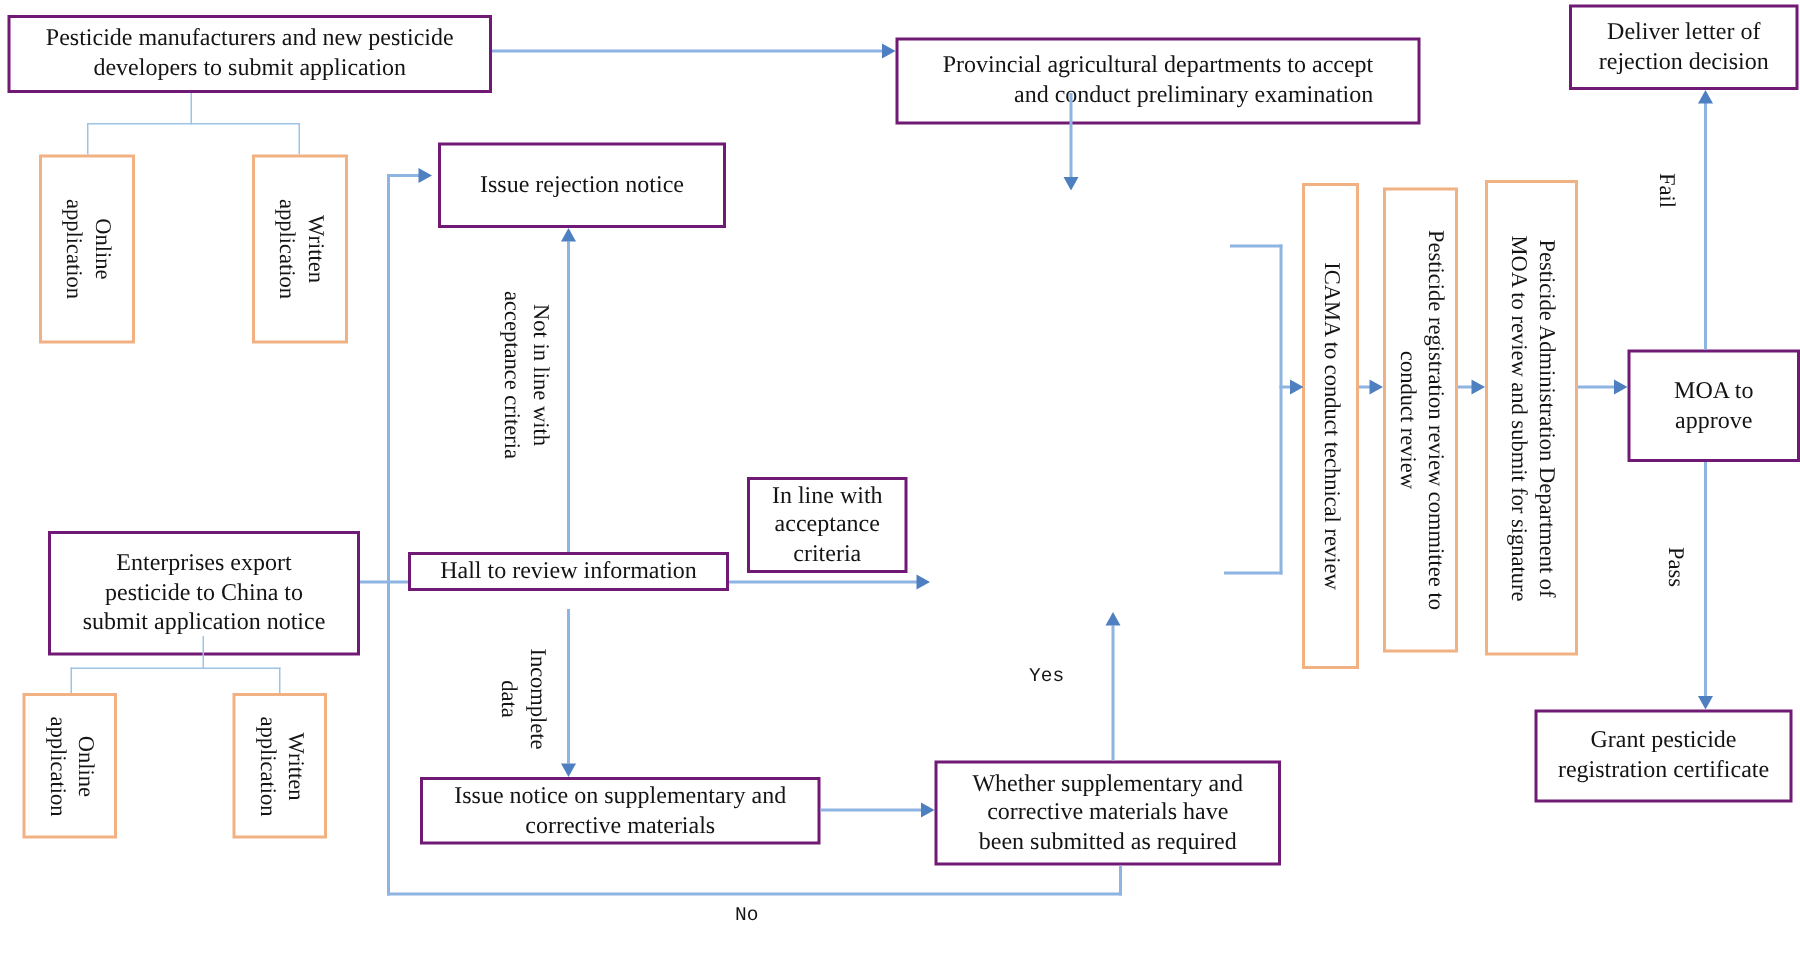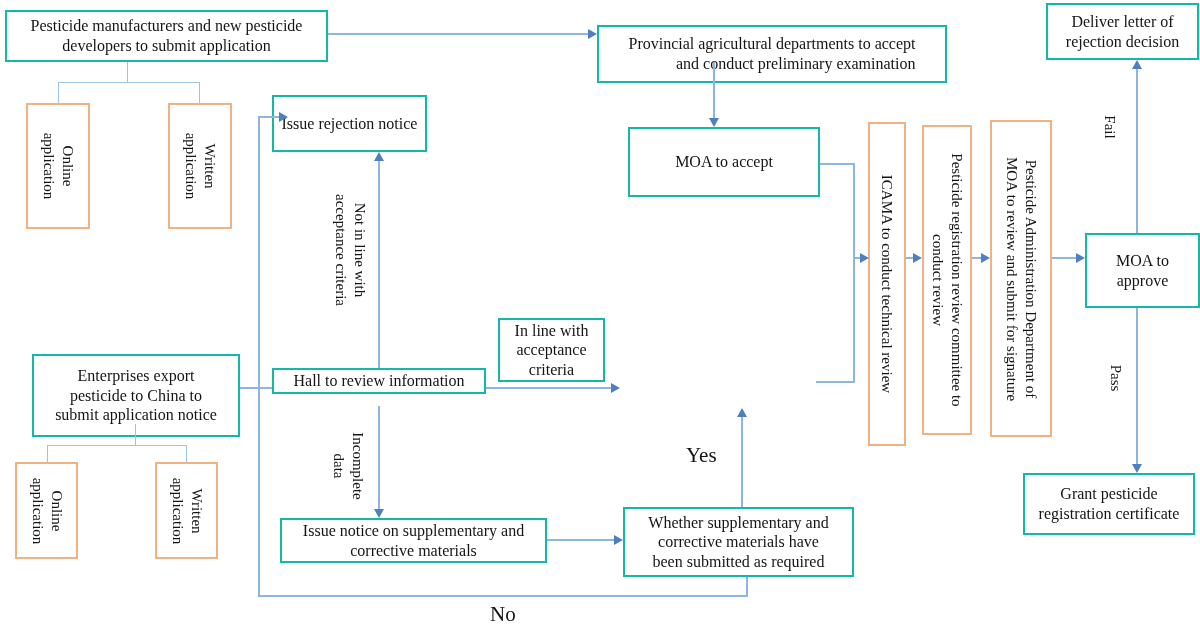--- a/index.html
+++ b/index.html
@@ -6,41 +6,41 @@
   html, body { background: #ffffff; }
   body {
     width: 1200px; height: 636px; position: relative; overflow: hidden;
     font-family: "Liberation Serif", "DejaVu Serif", serif;
     color: #141414;
   }
   #canvas { position: absolute; left: 0; top: 0; width: 1200px; height: 636px; }
 
   .box {
     position: absolute;
-    border: 2px solid #14b8a6;
+    border: 2px solid #701a75;
     background: #ffffff;
     display: flex; align-items: center; justify-content: center;
     text-align: center;
     white-space: pre-line;
     font-size: 16px; line-height: 1.22;
     padding: 2px;
   }
   .vbox {
     position: absolute;
     border: 2px solid #f2b183;
     background: #ffffff;
   }
   .vtext {
     position: absolute; left: 50%; top: 50%;
     transform: translate(-50%, -50%) rotate(90deg);
     white-space: pre; text-align: center;
     font-size: 15px; line-height: 1.25;
   }
   .vlabel { position: absolute; }
-  .hlabel { position: absolute; font-size: 21px; }
+  .hlabel { position: absolute; font-size: 13px; font-family: Liberation Mono, monospace; }
 
   .hline { position: absolute; height: 2px; background: #8eb4e2; }
   .vline { position: absolute; width: 2px;  background: #8eb4e2; }
   .thin.hline { height: 1px; background: #9dc3e6; }
   .thin.vline { width: 1px;  background: #9dc3e6; }
 
   .arr { position: absolute; width: 0; height: 0; border: solid transparent; }
   .arr.right { border-width: 5px 0 5px 9px;  border-left-color:   #4e7fc1; }
   .arr.up    { border-width: 0 5px 9px 5px;  border-bottom-color: #4e7fc1; }
   .arr.down  { border-width: 9px 5px 0 5px;  border-top-color:    #4e7fc1; }
@@ -52,23 +52,22 @@
 
   <div class="box" style="left:5px; top:10px; width:323px; height:52px;">Pesticide manufacturers and new pesticide
 developers to submit application</div>
 
   <div class="box" style="left:597px; top:25px; width:350px; height:58px;text-align:right;">Provincial agricultural departments to accept
 and conduct preliminary examination</div>
 
   <div class="box" style="left:1046px; top:3px; width:153px; height:57px;">Deliver letter of
 rejection decision</div>
 
-  <div class="box" style="left:272px; top:95px; width:155px; height:57px;">Issue rejection notice</div>
-
-  <div class="box" style="left:628px; top:127px; width:192px; height:70px;">MOA to accept</div>
+  <div class="box" style="left:292px; top:95px; width:192px; height:57px;">Issue rejection notice</div>
+
 
   <div class="box" style="left:1085px; top:233px; width:115px; height:75px;">MOA to
 approve</div>
 
   <div class="box" style="left:32px; top:354px; width:208px; height:83px;">Enterprises export
 pesticide to China to
 submit application notice</div>
 
   <div class="box" style="left:272px; top:368px; width:214px; height:26px;">Hall to review information</div>
 

